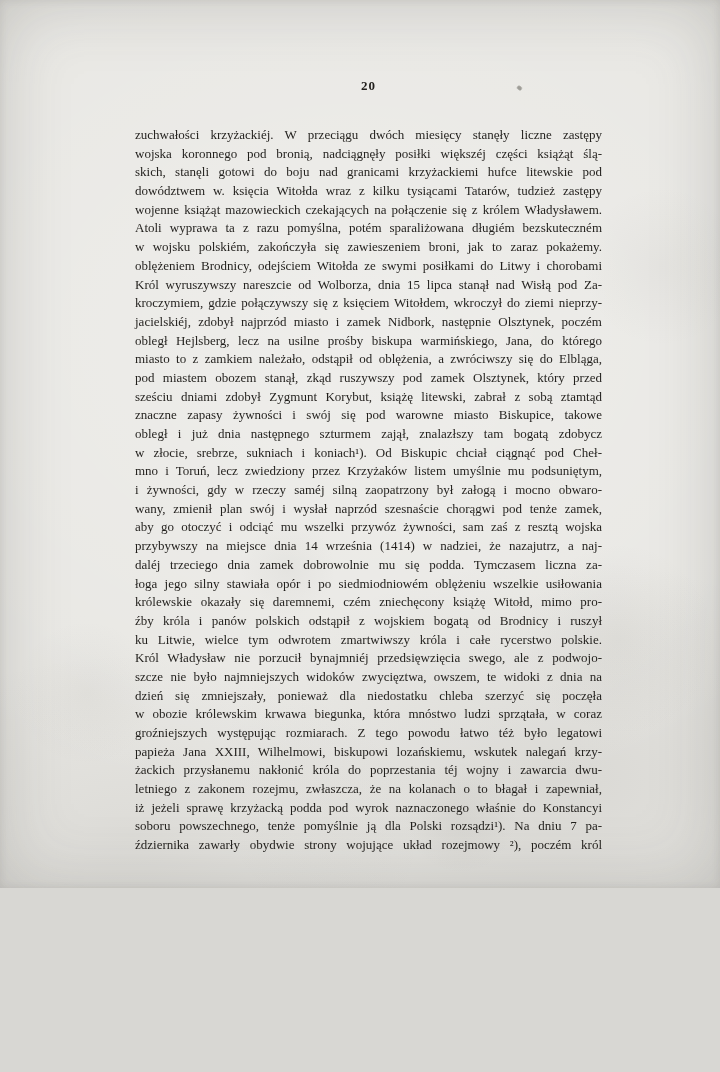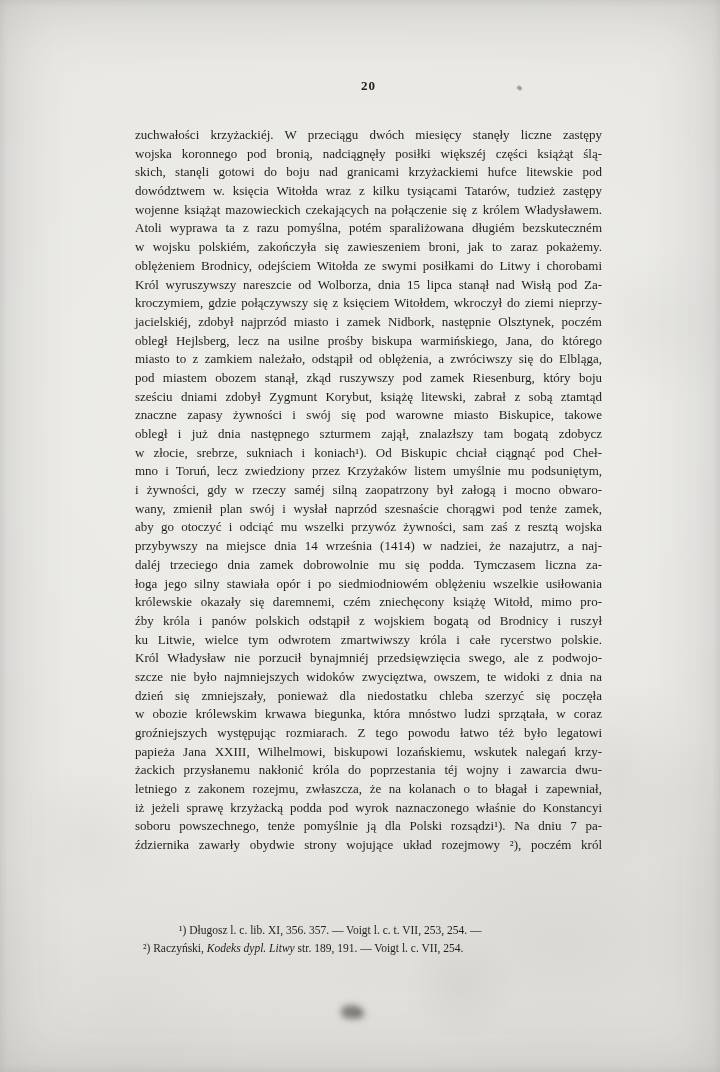--- a/index.html
+++ b/index.html
@@ -3,21 +3,21 @@
 <meta charset="utf-8">
 <style>
   html, body {
     margin: 0;
     padding: 0;
     background: #d8d7d3;
   }
   .page {
     position: relative;
     width: 720px;
-    height: 1072px;
+    height: 888px;
     margin: 0 auto;
     overflow: hidden;
     background:
       radial-gradient(ellipse 900px 700px at 48% 38%, rgba(255,255,255,0.28), rgba(255,255,255,0) 70%),
       radial-gradient(ellipse 500px 320px at 78% 88%, rgba(90,88,82,0.10), rgba(90,88,82,0) 70%),
       radial-gradient(ellipse 420px 260px at 18% 94%, rgba(90,88,82,0.08), rgba(90,88,82,0) 70%),
       var(--paper, #e8e7e3);
     box-shadow: inset 0 0 70px rgba(70,68,62,0.22), inset 0 0 8px rgba(70,68,62,0.12);
     font-family: "Liberation Serif", "DejaVu Serif", serif;
     color: var(--ink, #211f1c);
@@ -123,21 +123,21 @@
       <div class="line">dowództwem w. księcia Witołda wraz z kilku tysiącami Tatarów, tudzież zastępy</div>
       <div class="line">wojenne książąt mazowieckich czekających na połączenie się z królem Władysławem.</div>
       <div class="line">Atoli wyprawa ta z razu pomyślna, potém sparaliżowana długiém bezskuteczném</div>
       <div class="line">w wojsku polskiém, zakończyła się zawieszeniem broni, jak to zaraz pokażemy.</div>
       <div class="line">oblężeniem Brodnicy, odejściem Witołda ze swymi posiłkami do Litwy i chorobami</div>
       <div class="line">Król wyruszywszy nareszcie od Wolborza, dnia 15 lipca stanął nad Wisłą pod Za-</div>
       <div class="line">kroczymiem, gdzie połączywszy się z księciem Witołdem, wkroczył do ziemi nieprzy-</div>
       <div class="line">jacielskiéj, zdobył najprzód miasto i zamek Nidbork, następnie Olsztynek, poczém</div>
       <div class="line">obległ Hejlsberg, lecz na usilne prośby biskupa warmińskiego, Jana, do którego</div>
       <div class="line">miasto to z zamkiem należało, odstąpił od oblężenia, a zwróciwszy się do Elbląga,</div>
-      <div class="line">pod miastem obozem stanął, zkąd ruszywszy pod zamek Riesenburg, który boju</div>
+      <div class="line">pod miastem obozem stanął, zkąd ruszywszy pod zamek Olsztynek, który przed</div>
       <div class="line">sześciu dniami zdobył Zygmunt Korybut, książę litewski, zabrał z sobą ztamtąd</div>
       <div class="line">znaczne zapasy żywności i swój się pod warowne miasto Biskupice, takowe</div>
       <div class="line">obległ i już dnia następnego szturmem zajął, znalazłszy tam bogatą zdobycz</div>
       <div class="line">w złocie, srebrze, sukniach i koniach¹). Od Biskupic chciał ciągnąć pod Cheł-</div>
       <div class="line">mno i Toruń, lecz zwiedziony przez Krzyżaków listem umyślnie mu podsuniętym,</div>
       <div class="line">i żywności, gdy w rzeczy saméj silną zaopatrzony był załogą i mocno obwaro-</div>
       <div class="line">wany, zmienił plan swój i wysłał naprzód szesnaście chorągwi pod tenże zamek,</div>
       <div class="line">aby go otoczyć i odciąć mu wszelki przywóz żywności, sam zaś z resztą wojska</div>
       <div class="line">przybywszy na miejsce dnia 14 września (1414) w nadziei, że nazajutrz, a naj-</div>
       <div class="line">daléj trzeciego dnia zamek dobrowolnie mu się podda. Tymczasem liczna za-</div>

